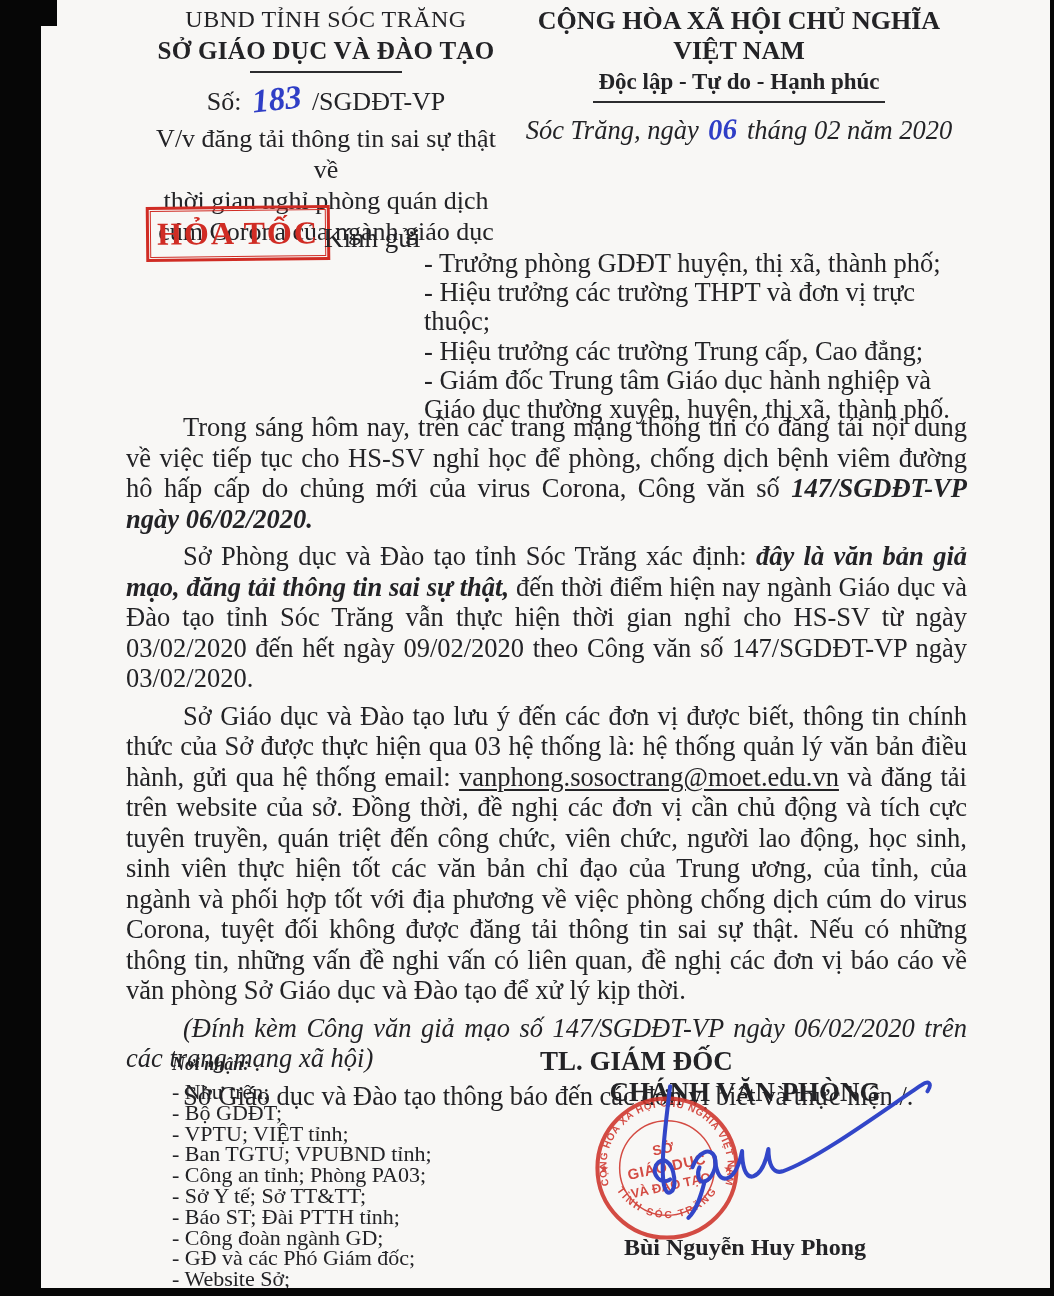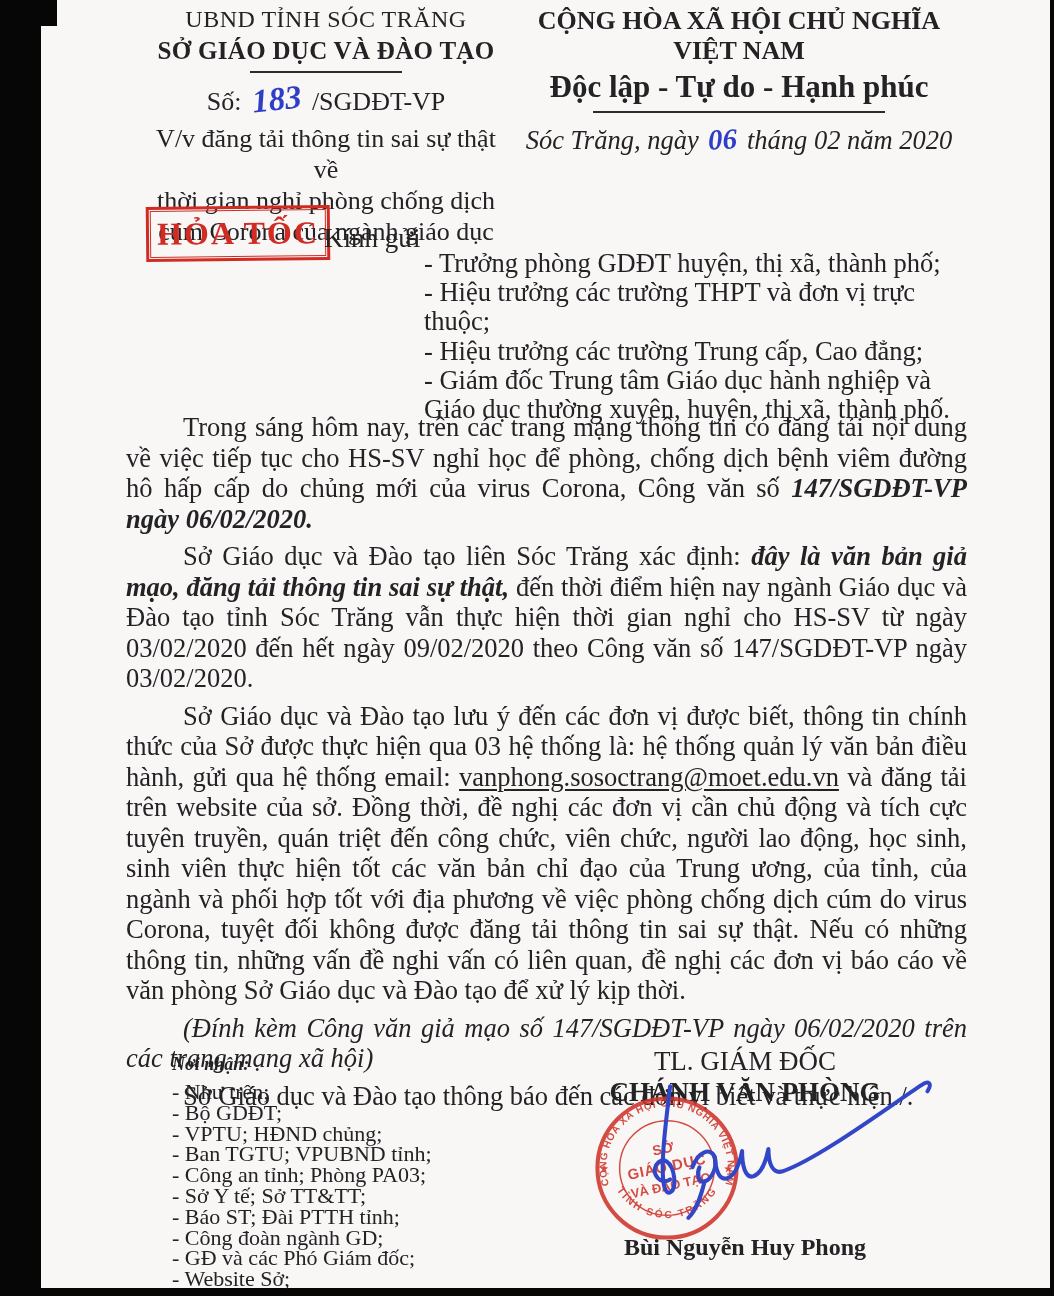--- a/index.html
+++ b/index.html
@@ -18,21 +18,21 @@
   .bar-right  { right: 0; top: 0; width: 16px; height: 1296px; }
   .bar-bottom { left: 0; bottom: 0; width: 1054px; height: 8px; }
   .corner-tl  { left: 0; top: 0; width: 57px; height: 26px; }
 
   
   .hdr-left  { position: absolute; left: 148px; top: 6px;  width: 356px; text-align: center; }
   .hdr-right { position: absolute; left: 506px; top: 6px;  width: 466px; text-align: center; }
   .h-line1  { font-size: 24px; letter-spacing: .5px; }
   .h-line2  { font-size: 25px; font-weight: bold; margin-top: 4px; letter-spacing: .3px; }
   .h-line1b { font-size: 26px; font-weight: bold; }
-  .h-line2b { font-size: 31px; font-weight: bold; margin-top: 3px; }
+  .h-line2b { font-size: 23px; font-weight: bold; margin-top: 3px; }
   .rule { height: 2px; background: #2c2c2e; margin: 6px auto 0 auto; }
   .rule-left  { width: 152px; }
   .rule-right { width: 292px; }
   .doc-number { font-size: 26px; margin-top: 14px; white-space: nowrap; }
   .subject { font-size: 26px; line-height: 31px; margin-top: 6px; }
   .date-line { font-size: 26.5px; font-style: italic; margin-top: 12px; white-space: nowrap; }
   .hw { color: #2f3ec6; font-weight: bold; font-style: italic; display: inline-block; }
   .hw-num { font-size: 33px; transform: rotate(-6deg); margin: 0 4px; line-height: 0; }
   .hw-day { font-size: 29px; transform: rotate(-3deg); margin: 0 3px; line-height: 0; }
 
@@ -55,21 +55,21 @@
   .body-text p { margin: 0 0 7px 0; text-indent: 57px; text-align: justify; }
   .bi { font-weight: bold; font-style: italic; }
   .em-mail { text-decoration: underline; text-underline-offset: 3px; }
   .note { font-style: italic; }
 
   
   .noinhan { position: absolute; left: 172px; top: 1054px; width: 360px; }
   .nn-title { font-size: 18px; font-weight: bold; font-style: italic; margin-bottom: 7px; }
   .nn-item { font-size: 22px; line-height: 20.8px; }
 
-  .sig-pos1 { position: absolute; left: 540px; top: 1046px; width: 410px; text-align: center; font-size: 27px; font-weight: normal; }
+  .sig-pos1 { position: absolute; left: 540px; top: 1046px; width: 410px; text-align: left; font-size: 27px; font-weight: bold; }
   .sig-pos2 { position: absolute; left: 540px; top: 1077px; width: 410px; text-align: center; font-size: 27px; font-weight: bold; }
   .sig-name { position: absolute; left: 540px; top: 1234px; width: 410px; text-align: center; font-size: 24px; font-weight: bold; }
 
   .seal { position: absolute; left: 586px; top: 1094px; width: 162px; height: 148px; opacity: .88; }
   .seal text { font-family: "Liberation Sans", sans-serif; font-weight: bold; fill: #cf342b; }
   .autograph { position: absolute; left: 602px; top: 1072px; width: 345px; height: 152px; }
 </style>
 </head>
 <body>
 
@@ -84,21 +84,21 @@
     <div class="h-line1">UBND TỈNH SÓC TRĂNG</div>
     <div class="h-line2">SỞ GIÁO DỤC VÀ ĐÀO TẠO</div>
     <div class="rule rule-left"></div>
     <div class="doc-number">
       <span>Số:</span>
       <span class="hw hw-num">183</span>
       <span>/SGDĐT-VP</span>
     </div>
     <div class="subject">
       <div>V/v đăng tải thông tin sai sự thật về</div>
-      <div>thời gian nghỉ phòng chống dịch</div>
+      <div>thời gian nghỉ phòng quán dịch</div>
       <div>cúm Corona của ngành giáo dục</div>
     </div>
   </div>
 
   <div class="hdr-right">
     <div class="h-line1b">CỘNG HÒA XÃ HỘI CHỦ NGHĨA VIỆT NAM</div>
     <div class="h-line2b">Độc lập - Tự do - Hạnh phúc</div>
     <div class="rule rule-right"></div>
     <div class="date-line">
       <span>Sóc Trăng, ngày </span>
@@ -114,31 +114,31 @@
 
   <div class="recipients">
     <div class="rcpt">- Trưởng phòng GDĐT huyện, thị xã, thành phố;</div>
     <div class="rcpt">- Hiệu trưởng các trường THPT và đơn vị trực thuộc;</div>
     <div class="rcpt">- Hiệu trưởng các trường Trung cấp, Cao đẳng;</div>
     <div class="rcpt">- Giám đốc Trung tâm Giáo dục hành nghiệp và Giáo dục thường xuyên, huyện, thị xã, thành phố.</div>
   </div>
 
   <div class="body-text">
     <p><span>Trong sáng hôm nay, trên các trang mạng thông tin có đăng tải nội dung về việc tiếp tục cho HS-SV nghỉ học để phòng, chống dịch bệnh viêm đường hô hấp cấp do chủng mới của virus Corona, Công văn số </span><span class="bi">147/SGDĐT-VP ngày 06/02/2020.</span></p>
-    <p><span>Sở Giáo dục và Đào tạo liên Sóc Trăng xác định: </span><span class="bi">đây là văn bản giả mạo, đăng tải thông tin sai sự thật,</span><span> đến thời điểm hiện nay ngành Giáo dục và Đào tạo tỉnh Sóc Trăng vẫn thực hiện thời gian nghỉ cho HS-SV từ ngày 03/02/2020 đến hết ngày 09/02/2020 theo Công văn số 147/SGDĐT-VP ngày 03/02/2020.</span></p>
+    <p><span>Sở Phòng dục và Đào tạo tỉnh Sóc Trăng xác định: </span><span class="bi">đây là văn bản giả mạo, đăng tải thông tin sai sự thật,</span><span> đến thời điểm hiện nay ngành Giáo dục và Đào tạo tỉnh Sóc Trăng vẫn thực hiện thời gian nghỉ cho HS-SV từ ngày 03/02/2020 đến hết ngày 09/02/2020 theo Công văn số 147/SGDĐT-VP ngày 03/02/2020.</span></p>
     <p><span>Sở Giáo dục và Đào tạo lưu ý đến các đơn vị được biết, thông tin chính thức của Sở được thực hiện qua 03 hệ thống là: hệ thống quản lý văn bản điều hành, gửi qua hệ thống email: </span><span class="em-mail">vanphong.sosoctrang@moet.edu.vn</span><span> và đăng tải trên website của sở. Đồng thời, đề nghị các đơn vị cần chủ động và tích cực tuyên truyền, quán triệt đến công chức, viên chức, người lao động, học sinh, sinh viên thực hiện tốt các văn bản chỉ đạo của Trung ương, của tỉnh, của ngành và phối hợp tốt với địa phương về việc phòng chống dịch cúm do virus Corona, tuyệt đối không được đăng tải thông tin sai sự thật. Nếu có những thông tin, những vấn đề nghi vấn có liên quan, đề nghị các đơn vị báo cáo về văn phòng Sở Giáo dục và Đào tạo để xử lý kịp thời.</span></p>
     <p class="note">(Đính kèm Công văn giả mạo số 147/SGDĐT-VP ngày 06/02/2020 trên các trang mạng xã hội)</p>
     <p>Sở Giáo dục và Đào tạo thông báo đến các đơn vị biết và thực hiện./.</p>
   </div>
 
   <div class="noinhan">
     <div class="nn-title">Nơi nhận:</div>
     <div class="nn-item">- Như trên;</div>
     <div class="nn-item">- Bộ GDĐT;</div>
-    <div class="nn-item">- VPTU; HĐND chủng;</div>
+    <div class="nn-item">- VPTU; VIỆT tỉnh;</div>
     <div class="nn-item">- Ban TGTU; VPUBND tỉnh;</div>
     <div class="nn-item">- Công an tỉnh; Phòng PA03;</div>
     <div class="nn-item">- Sở Y tế; Sở TT&amp;TT;</div>
     <div class="nn-item">- Báo ST; Đài PTTH tỉnh;</div>
     <div class="nn-item">- Công đoàn ngành GD;</div>
     <div class="nn-item">- GĐ và các Phó Giám đốc;</div>
     <div class="nn-item">- Website Sở;</div>
 
   </div>
 

